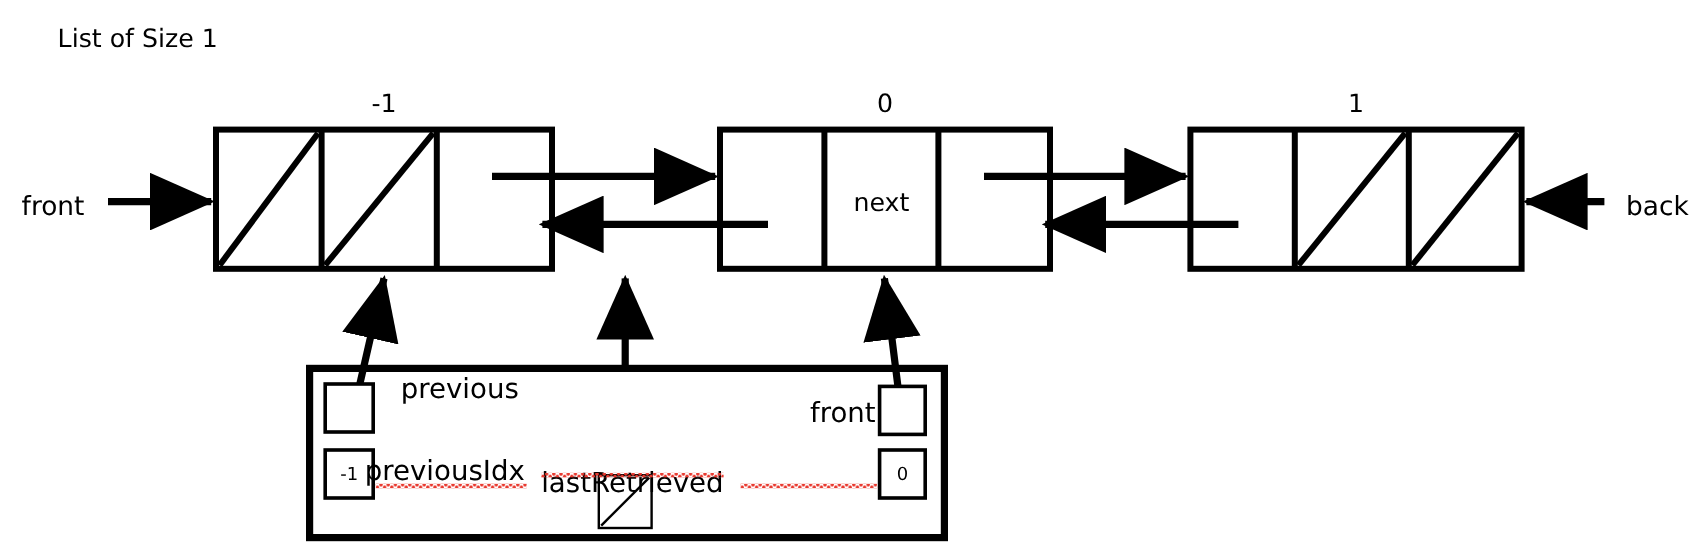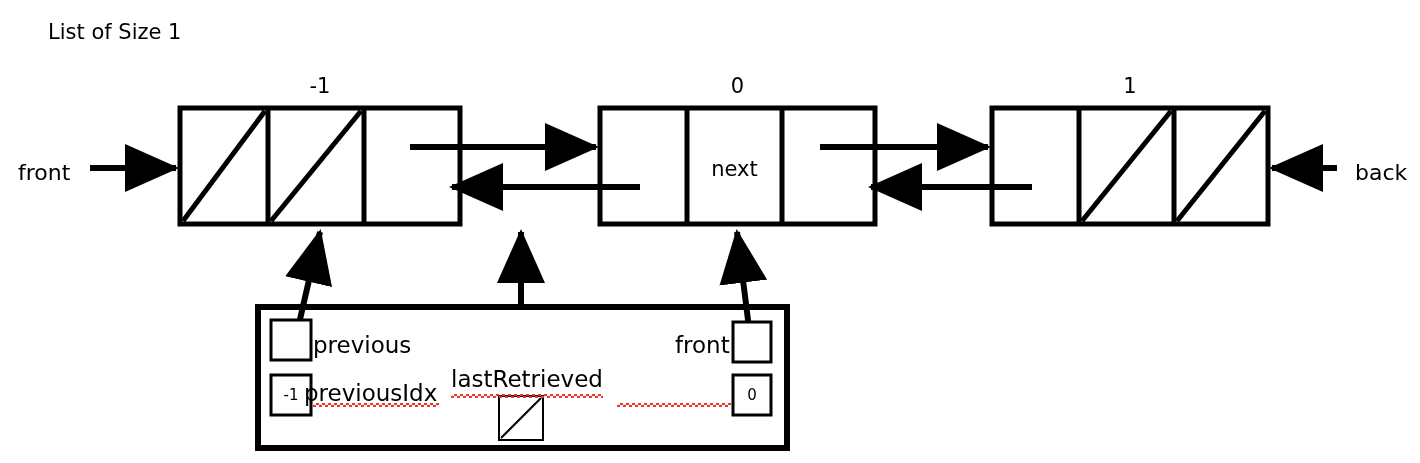--- a/index.html
+++ b/index.html
@@ -150,29 +150,29 @@
 
   <div class="txt node-index" style="left:180px; width:280px;">-1</div>
   <div class="txt node-index" style="left:600px; width:275px;">0</div>
   <div class="txt node-index" style="left:992px; width:276px;">1</div>
 
   <div class="txt node-cell-text" style="left:687px; width:95px; top:157px;">next</div>
 
   <div class="txt endpoint-label" style="left:18px;">front</div>
   <div class="txt endpoint-label" style="left:1355px;">back</div>
 
-  <div class="txt field-label" style="left:313px; top:332px;">previous</div>
+  <div class="txt field-label" style="left:313px; top:312px;padding-left:21px;">previous</div>
 
 
   <div class="txt field-label" style="left:675px; top:332px;">front</div>
 
   <div class="txt field-label" style="left:304px; top:380px;">previousIdx</div>
   <div class="squiggle" style="left:313px; top:403px; width:126px;"></div>
 
-  <div class="txt field-label" style="left:451px; top:366px;">lastRetrieved</div>
+  <div class="txt field-label" style="left:451px; top:390px;">lastRetrieved</div>
   <div class="squiggle" style="left:451px; top:394px; width:152px;"></div>
 
   <div class="squiggle" style="left:617px; top:403px; width:114px;"></div>
 
   <div class="txt slot-value" style="left:271px; width:40px; top:386px;">-1</div>
   <div class="txt slot-value" style="left:733px; width:38px; top:386px;">0</div>
 
 </div>
 
 </body></html>

